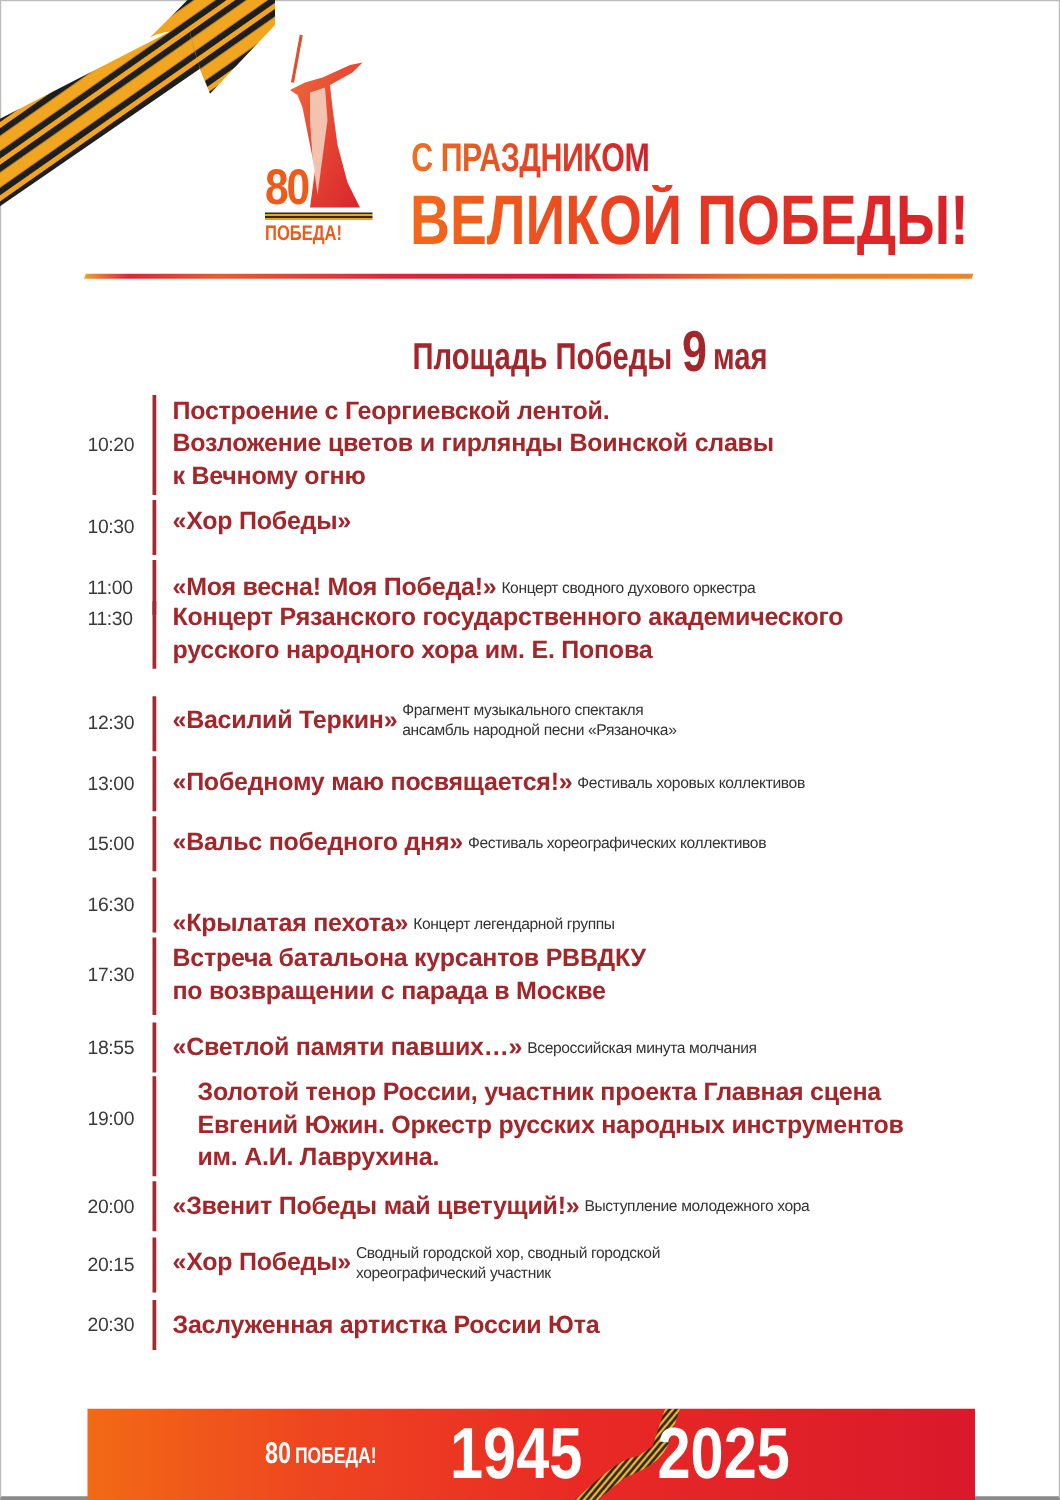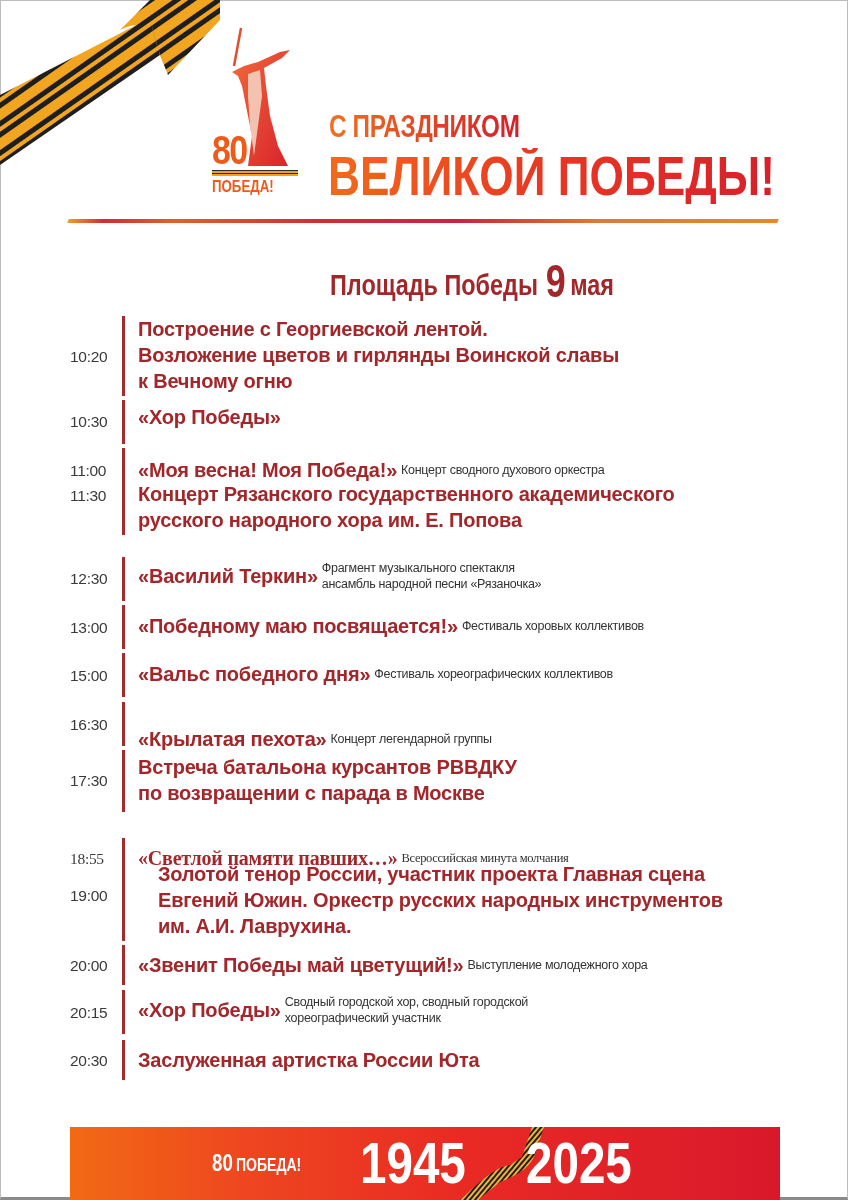--- a/index.html
+++ b/index.html
@@ -180,21 +180,21 @@
 
   <div class="row" style="top:750px;height:62px;">
     <div class="bar" style="top:0;height:62px;"></div>
     <div class="time" style="top:22px;">17:30</div>
     <div class="content" style="top:4px;">
       <span class="title line">Встреча батальона курсантов РВВДКУ</span>
       <span class="title line">по возвращении с парада в Москве</span>
     </div>
   </div>
 
-  <div class="row" style="top:838px;height:40px;font-family:Liberation Serif, serif;">
+  <div class="row" style="top:818px;height:40px;">
     <div class="bar" style="top:0;height:40px;"></div>
     <div class="time" style="top:12px;">18:55</div>
     <div class="content inline" style="top:7px;">
       <span class="title">«Светлой памяти павших…»</span>
       <span class="desc">
         <span class="dl">Всероссийская минута молчания</span>
       </span>
     </div>
   </div>
 

